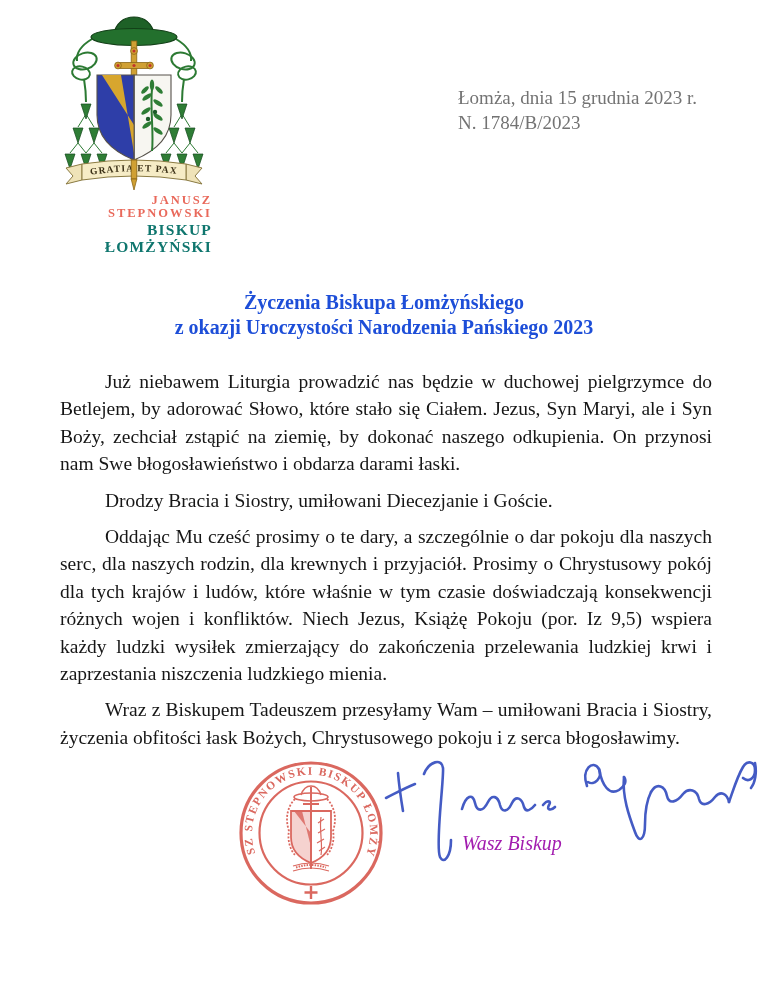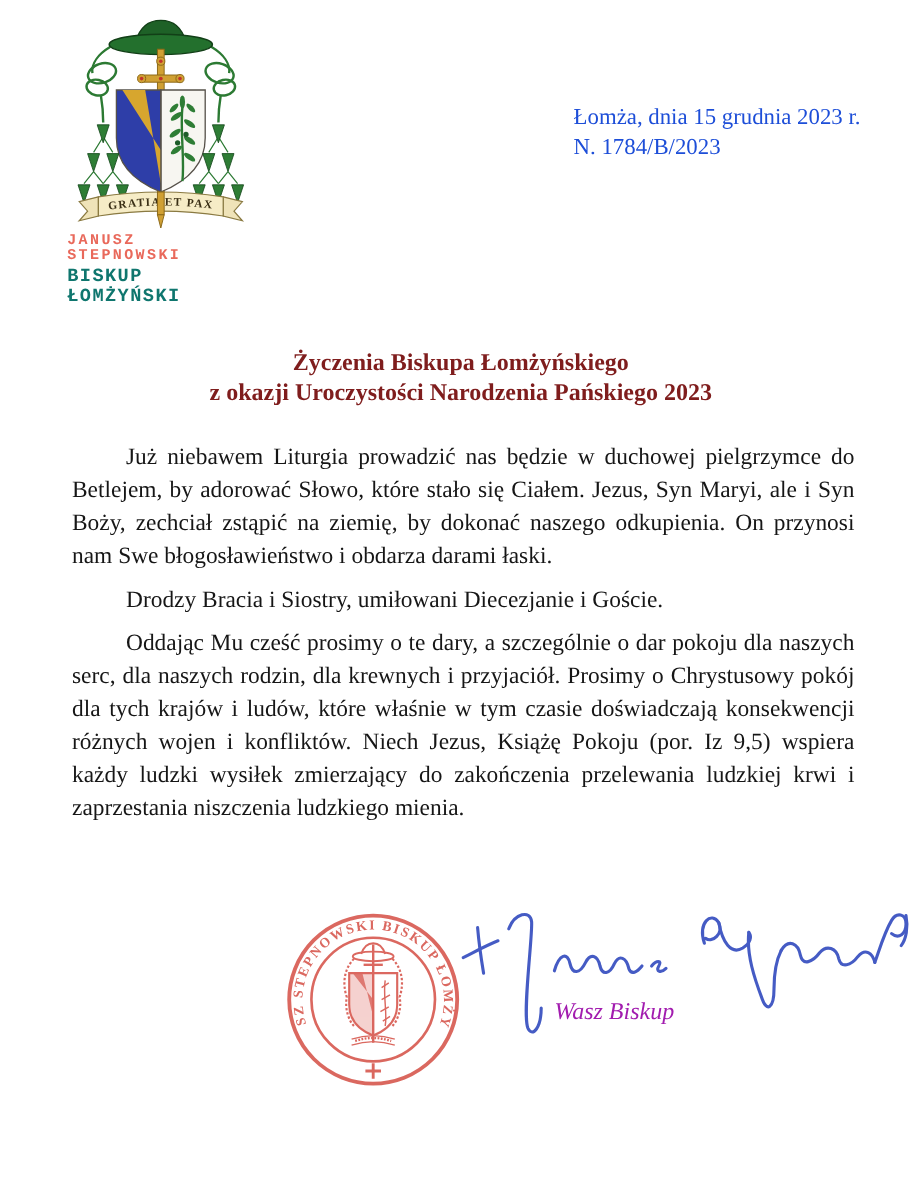--- a/index.html
+++ b/index.html
@@ -2,29 +2,29 @@
 <html><head>
 <meta charset="utf-8">
 <style>
   html,body{margin:0;padding:0;background:#ffffff;}
   .page{
     position:relative;width:767px;height:995px;background:#ffffff;
     font-family:"Liberation Serif", serif;color:#1c1c1c;overflow:hidden;
   }
   
   .coa{position:absolute;left:58px;top:12px;width:152px;height:186px;}
-  .lh-name{position:absolute;left:56px;top:194px;width:156px;text-align:left;
-    font-family:Liberation Mono, monospace;line-height:1.05;}
+  .lh-name{position:absolute;left:56px;top:194px;width:156px;text-align:right;
+    font-family:Liberation Serif, serif;line-height:1.05;}
   .lh-name .l1{font-size:12.5px;letter-spacing:2px;color:#e9695b;font-weight:600;}
   .lh-name .l2{font-size:15.5px;letter-spacing:1.2px;color:#0f766e;font-weight:800;margin-top:2px;}
   
-  .dateblock{position:absolute;left:458px;top:85px;font-size:19px;line-height:25px;color:#1d4ed8;margin-left:20px;}
+  .dateblock{position:absolute;left:458px;top:85px;font-size:19px;line-height:25px;color:#737373;}
   
   .title{position:absolute;left:58px;top:290px;width:652px;text-align:center;
-    font-weight:bold;font-size:20px;line-height:24.5px;color:#7f1d1d;}
+    font-weight:bold;font-size:20px;line-height:24.5px;color:#1d4ed8;}
   
   .body{position:absolute;left:60px;top:368px;width:652px;font-size:19.5px;
     line-height:27.4px;color:#161616;}
   .body p{margin:0 0 9px 0;text-indent:45px;text-align:justify;}
   
   .seal{position:absolute;left:235px;top:757px;width:152px;height:152px;}
   .sig{position:absolute;left:372px;top:752px;width:395px;height:125px;}
   .closing{position:absolute;left:462px;top:832px;font-size:20px;font-style:italic;color:#a21caf;}
   svg text{font-family:"Liberation Serif", serif;}
 </style>
@@ -134,20 +134,21 @@
 
   <div class="title">
     <div>Życzenia Biskupa Łomżyńskiego</div>
     <div>z okazji Uroczystości Narodzenia Pańskiego 2023</div>
   </div>
 
   <div class="body">
     <p>Już niebawem Liturgia prowadzić nas będzie w duchowej pielgrzymce do Betlejem, by adorować Słowo, które stało się Ciałem. Jezus, Syn Maryi, ale i Syn Boży, zechciał zstąpić na ziemię, by dokonać naszego odkupienia. On przynosi nam Swe błogosławieństwo i obdarza darami łaski.</p>
     <p>Drodzy Bracia i Siostry, umiłowani Diecezjanie i Goście.</p>
     <p>Oddając Mu cześć prosimy o te dary, a szczególnie o dar pokoju dla naszych serc, dla naszych rodzin, dla krewnych i przyjaciół. Prosimy o Chrystusowy pokój dla tych krajów i ludów, które właśnie w tym czasie doświadczają konsekwencji różnych wojen i konfliktów. Niech Jezus, Książę Pokoju (por. Iz 9,5) wspiera każdy ludzki wysiłek zmierzający do zakończenia przelewania ludzkiej krwi i zaprzestania niszczenia ludzkiego mienia.</p>
+    <p>Wraz z Biskupem Tadeuszem przesyłamy Wam – umiłowani Bracia i Siostry, życzenia obfitości łask Bożych, Chrystusowego pokoju i z serca błogosławimy.</p>
   </div>
 
   <svg class="seal" viewBox="0 0 152 152" aria-hidden="true">
     <g opacity="0.88">
       <circle cx="76" cy="76" r="70" fill="none" stroke="#d6544a" stroke-width="3.2"></circle>
       <circle cx="76" cy="76" r="51.5" fill="none" stroke="#d6544a" stroke-width="2.2"></circle>
       <path id="sealTextPath" d="M 21,98 A 59,59 0 1 1 131,98" fill="none"></path>
       <text font-family="Liberation Sans, sans-serif" font-size="11.5" font-weight="bold" letter-spacing="1.6" fill="#d6544a">
         <textPath href="#sealTextPath" startOffset="50%" text-anchor="middle">JANUSZ STEPNOWSKI  BISKUP ŁOMŻYŃSKI</textPath>
       </text>

